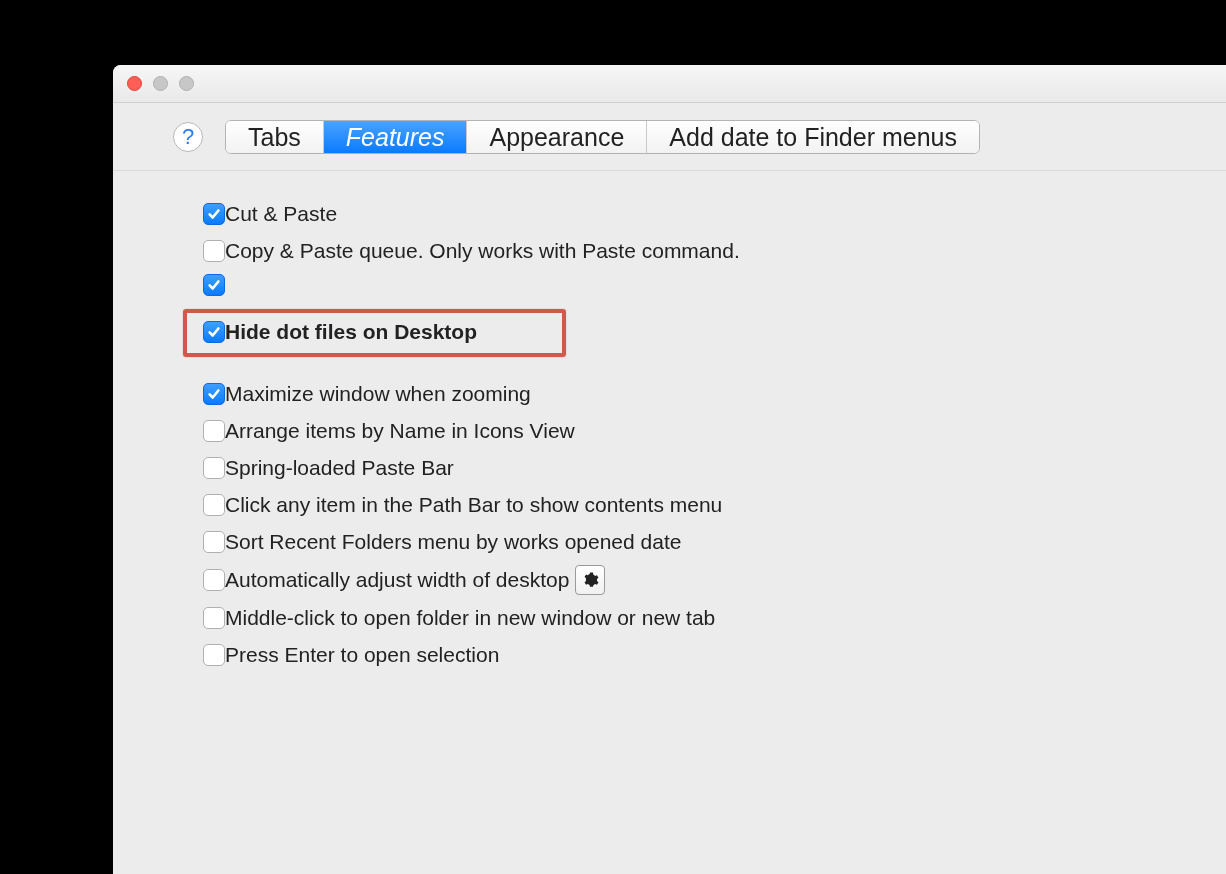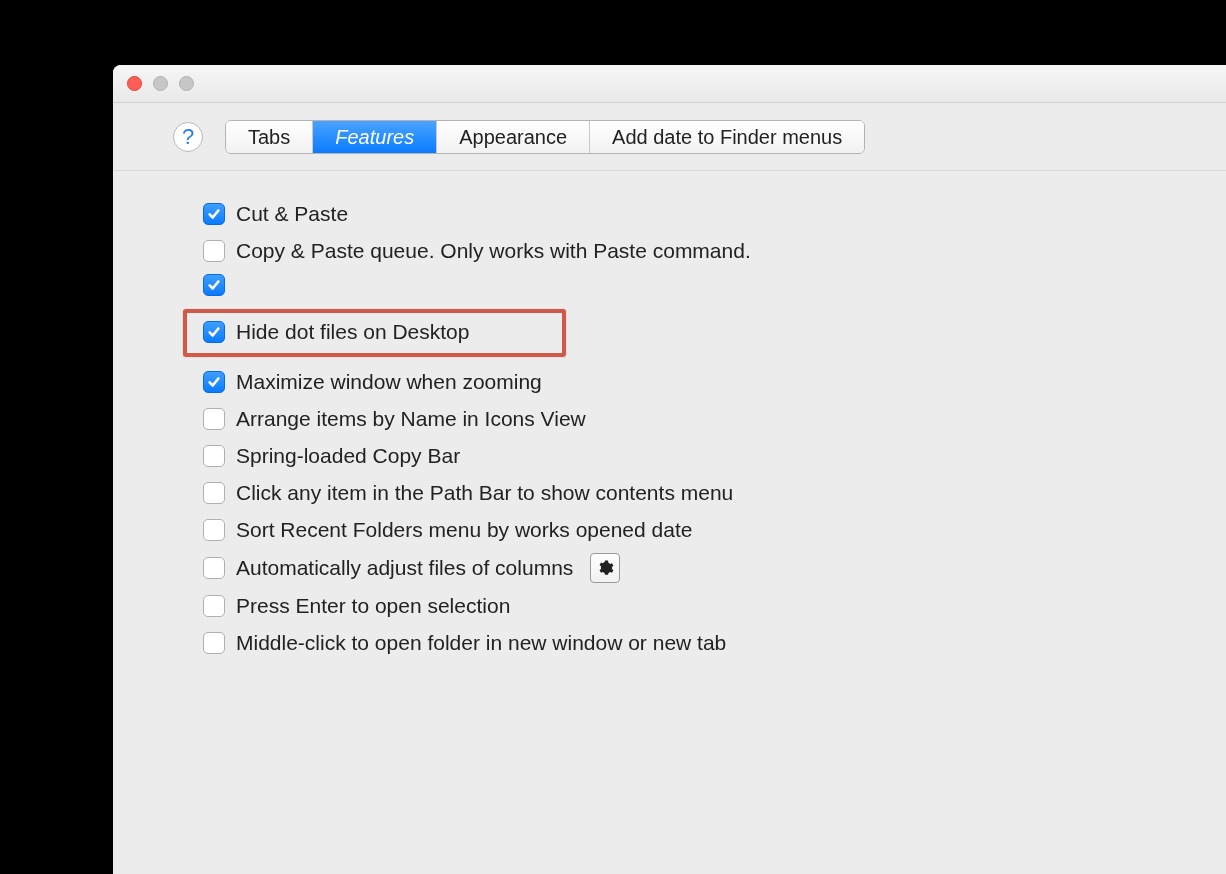--- a/index.html
+++ b/index.html
@@ -66,42 +66,41 @@
   .segmented {
     display: flex;
     border: 1px solid #b3b3b3;
     border-radius: 6px;
     overflow: hidden;
     background: #fff;
     height: 34px;
   }
   .segment {
     padding: 0 22px;
-    font-size: 20px;
+    font-size: 25px;
     line-height: 32px;
     color: #222;
     border-right: 1px solid #c9c9c9;
     cursor: pointer;
     background: linear-gradient(#ffffff,#f2f2f2);
   }
   .segment:last-child { border-right: none; }
   .segment.active {
     background: linear-gradient(#4aa3ff,#0a7bff);
     color: #fff;
     font-style: italic;
   }
 
   .content {
     padding: 20px 50px 20px 90px;
   }
   .option-row {
     display: flex;
     align-items: center;
     margin: 9px 0;
-    gap: 11px;
     font-size: 21px;
     color: #222;
     position: relative;
   }
   .option-row.indent { margin-left: 36px; }
   .checkbox {
     width: 22px;
     height: 22px;
     border-radius: 5px;
     border: 1px solid #b0b0b0;
@@ -188,21 +187,21 @@
 
     <div class="option-row">
       <span class="checkbox checked">
         <svg viewBox="0 0 16 16">
             <path d="M3 8.5 L6.5 12 L13 4"></path>
           </svg>
       </span>
     </div>
 
 
-    <div class="option-row" style="margin-top:22px;margin-bottom:22px;">
+    <div class="option-row" style="margin-top:22px;margin-bottom:34px;font-weight:bold;">
       <div class="highlight-box"></div>
       <span class="checkbox checked">
         <svg viewBox="0 0 16 16">
             <path d="M3 8.5 L6.5 12 L13 4"></path>
           </svg>
       </span>
       <span class="label">Hide dot files on Desktop</span>
     </div>
 
     <div class="option-row">
@@ -218,57 +217,57 @@
       <span class="checkbox">
         
       </span>
       <span class="label">Arrange items by Name in Icons View</span>
     </div>
 
     <div class="option-row">
       <span class="checkbox">
         
       </span>
-      <span class="label">Spring-loaded Copy Bar</span>
+      <span class="label">Spring-loaded Paste Bar</span>
     </div>
 
     <div class="option-row">
       <span class="checkbox">
         
       </span>
       <span class="label">Click any item in the Path Bar to show contents menu</span>
     </div>
 
     <div class="option-row">
       <span class="checkbox">
         
       </span>
       <span class="label">Sort Recent Folders menu by works opened date</span>
     </div>
 
     <div class="option-row">
       <span class="checkbox">
         
       </span>
-      <span class="label">Automatically adjust files of columns</span>
+      <span class="label">Automatically adjust width of desktop</span>
       <span class="gear-button">
         <svg viewBox="0 0 24 24">
             <path d="M12 8a4 4 0 1 0 0 8 4 4 0 0 0 0-8zm9.4 4a7.4 7.4 0 0 0-.13-1.4l2.03-1.58-2-3.46-2.4.96a7.5 7.5 0 0 0-2.42-1.4L16 2h-4l-.48 2.12a7.5 7.5 0 0 0-2.42 1.4l-2.4-.96-2 3.46 2.03 1.58A7.4 7.4 0 0 0 6.6 12c0 .48.05.94.13 1.4L4.7 14.98l2 3.46 2.4-.96c.72.6 1.54 1.08 2.42 1.4L12 21h4l.48-2.12c.88-.32 1.7-.8 2.42-1.4l2.4.96 2-3.46-2.03-1.58c.08-.46.13-.92.13-1.4z"></path>
           </svg>
       </span>
     </div>
 
     <div class="option-row">
       <span class="checkbox">
         
       </span>
+      <span class="label">Middle-click to open folder in new window or new tab</span>
+    </div>
+
+    <div class="option-row">
+      <span class="checkbox">
+        
+      </span>
       <span class="label">Press Enter to open selection</span>
-    </div>
-
-    <div class="option-row">
-      <span class="checkbox">
-        
-      </span>
-      <span class="label">Middle-click to open folder in new window or new tab</span>
     </div>
 
   </div>
 </div>
 
 </body></html>

